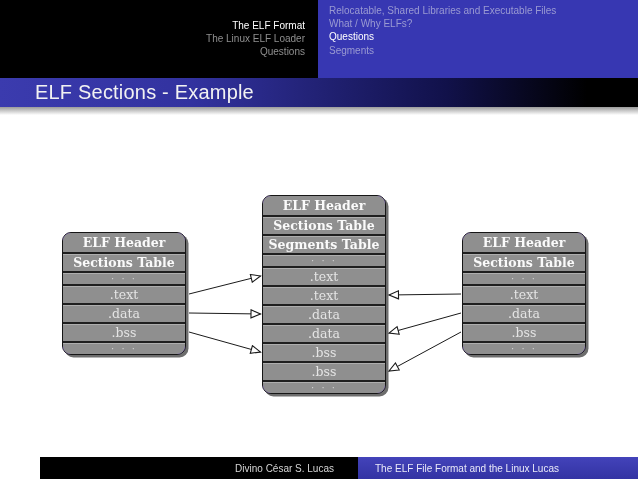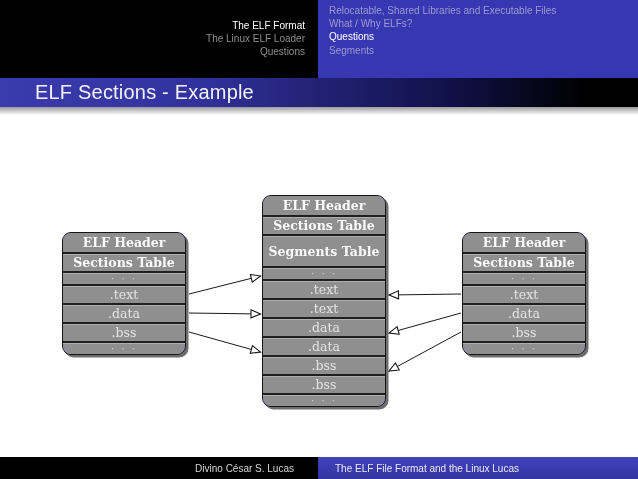--- a/index.html
+++ b/index.html
@@ -62,21 +62,21 @@
     font-family:"DejaVu Serif",serif;
     font-size:12.5px;
     display:flex;align-items:center;justify-content:center;
     box-shadow:inset 0 1px 0 rgba(255,255,255,.28);
   }
   .elf-row:first-child{border-top:none;box-shadow:none;}
   .elf-row.bold{font-weight:bold;color:#fafafa;}
   .elf-row.dots{font-size:10px;letter-spacing:2px;color:#d8d8d8;line-height:8px;}
   #arrows{position:absolute;left:0;top:0;pointer-events:none;}
   
-  .footer{display:flex;height:23px;}
+  .footer{display:flex;height:23px;margin-left:40px;}
   .footer-left{
     width:318px;background:#000;
     display:flex;align-items:center;justify-content:flex-end;
     padding-right:24px;box-sizing:border-box;
   }
   .footer-right{
     flex:1;
     background:linear-gradient(#4343ba,#3232a2);
     display:flex;align-items:center;
     padding-left:17px;box-sizing:border-box;
@@ -117,21 +117,21 @@
         <div class="elf-row bold" style="height: 19px;">Sections Table</div>
         <div class="elf-row dots" style="height: 13px;">· · ·</div>
         <div class="elf-row normal" style="height: 19px;">.text</div>
         <div class="elf-row normal" style="height: 19px;">.data</div>
         <div class="elf-row normal" style="height: 19px;">.bss</div>
         <div class="elf-row dots" style="height: 13px;">· · ·</div>
       </div>
     <div class="elf-box" id="box-executable" style="left: 262px; top: 80px; width: 124px;">
         <div class="elf-row bold" style="height: 19px;">ELF Header</div>
         <div class="elf-row bold" style="height: 19px;">Sections Table</div>
-        <div class="elf-row bold" style="height: 32px;">Segments Table</div>
+        <div class="elf-row bold" style="height: 19px;">Segments Table</div>
         <div class="elf-row dots" style="height: 13px;">· · ·</div>
         <div class="elf-row normal" style="height: 19px;">.text</div>
         <div class="elf-row normal" style="height: 19px;">.text</div>
         <div class="elf-row normal" style="height: 19px;">.data</div>
         <div class="elf-row normal" style="height: 19px;">.data</div>
         <div class="elf-row normal" style="height: 19px;">.bss</div>
         <div class="elf-row normal" style="height: 19px;">.bss</div>
         <div class="elf-row dots" style="height: 13px;">· · ·</div>
       </div>
     <div class="elf-box" id="box-bob" style="left: 462px; top: 117px; width: 124px;">

